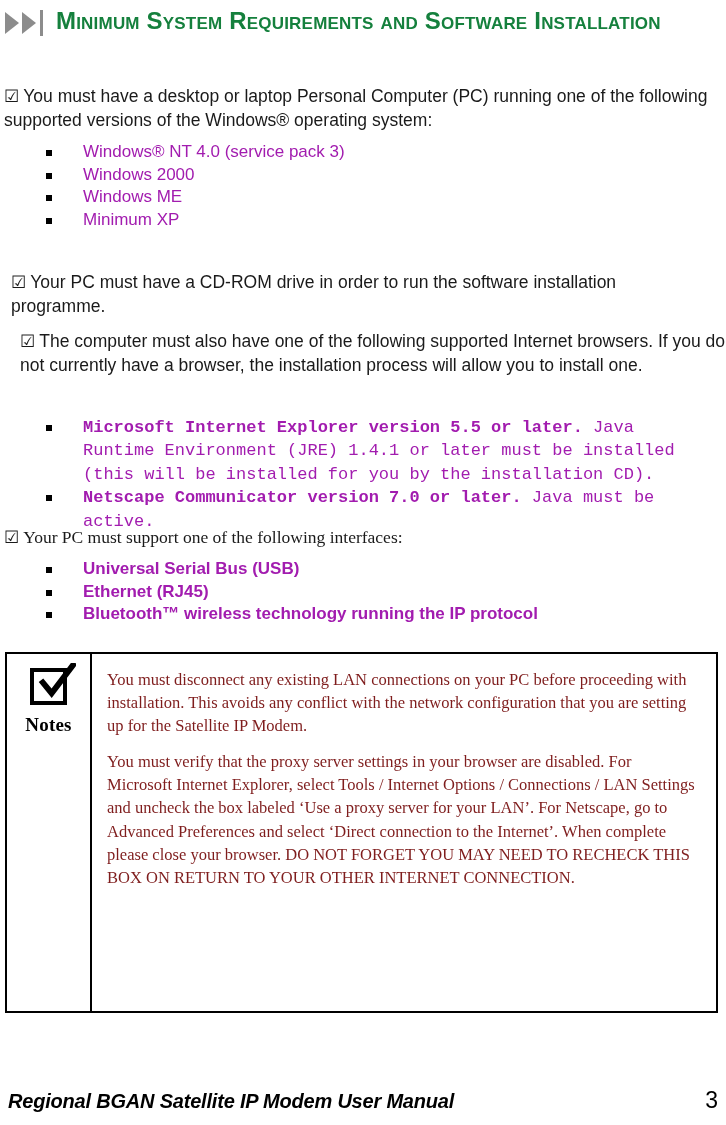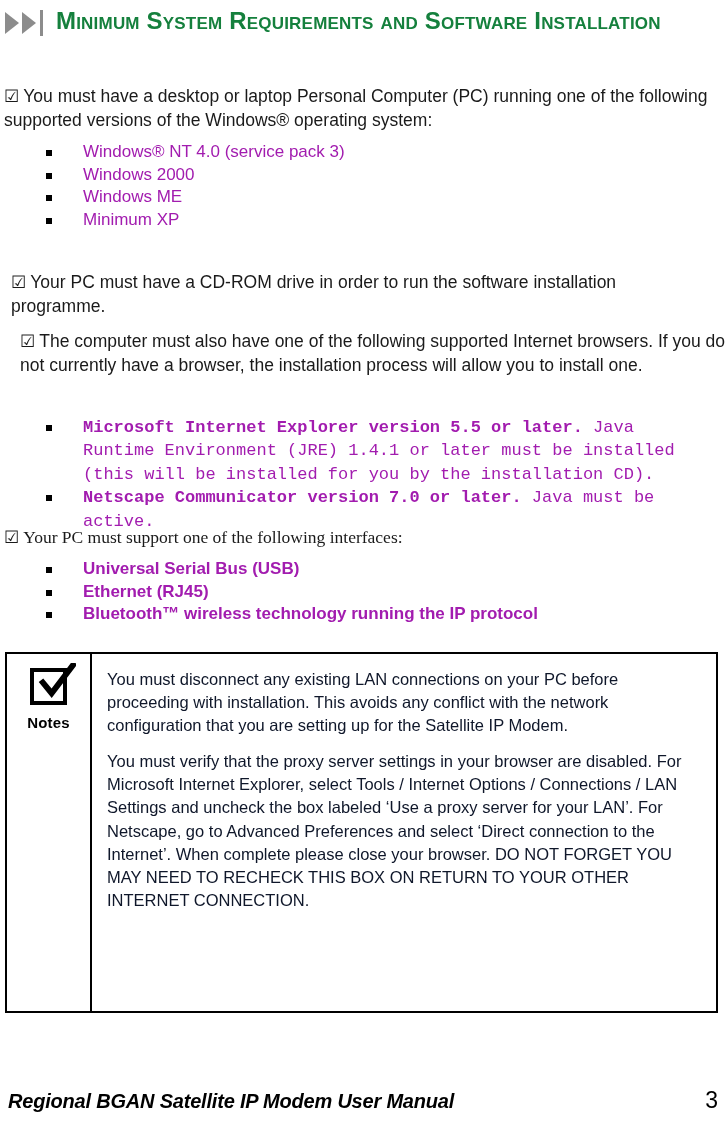--- a/index.html
+++ b/index.html
@@ -136,35 +136,36 @@
   }
   .notes-check .tick {
     position: absolute;
     left: 3px;
     top: -9px;
     width: 39px;
     height: 39px;
   }
   .notes-label {
     margin-top: 9px;
-    font-size: 15px;
+    font-size: 19px;
     font-weight: bold;
-    font-family: Liberation Sans, sans-serif;
+    font-family: Liberation Serif, serif;
     letter-spacing: 0.2px;
   }
   .notes-body-cell {
     flex: 1;
     box-sizing: border-box;
     padding: 14px 16px 0 15px;
   }
   .notes-body-cell p {
     margin: 0 0 13px 0;
     font-size: 16.5px;
     line-height: 1.4;
-    color: #0f172a;
+    color: #7f1d1d;
+    font-family: Liberation Serif, serif;
   }
 
   
   .footer {
     position: absolute;
     left: 8px;
     top: 1087px;
     width: 710px;
     display: flex;
     align-items: baseline;

